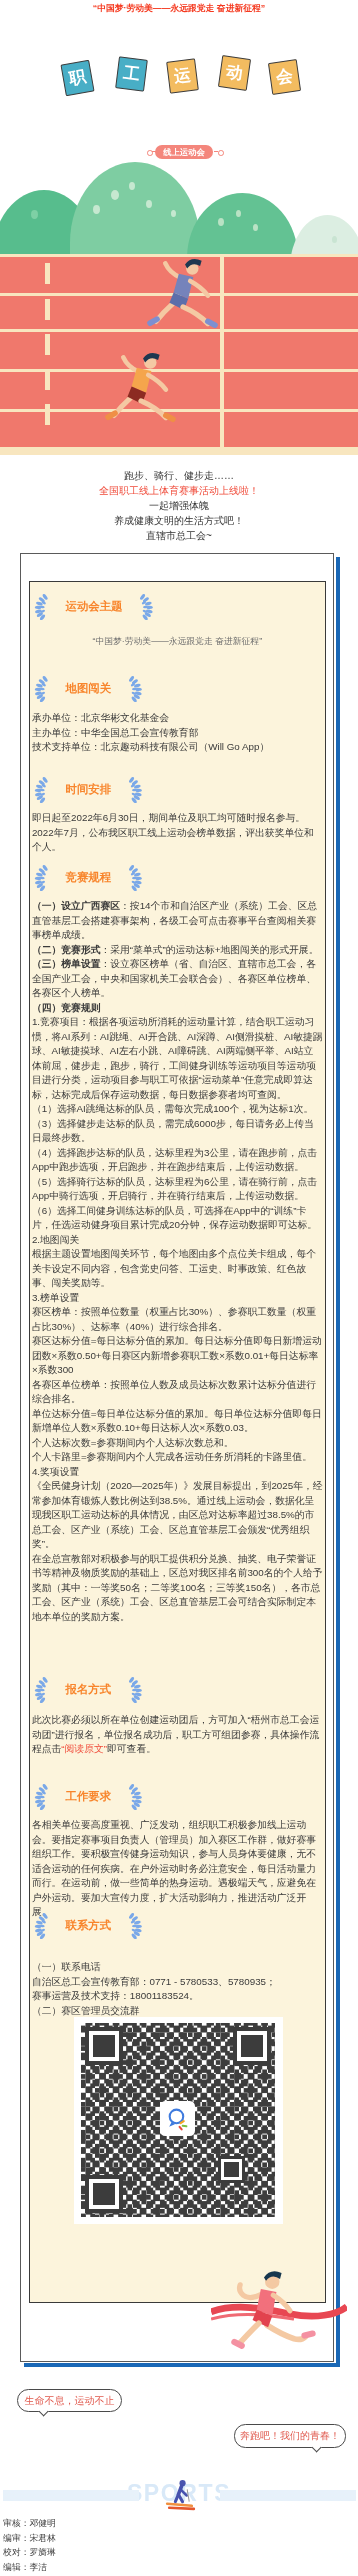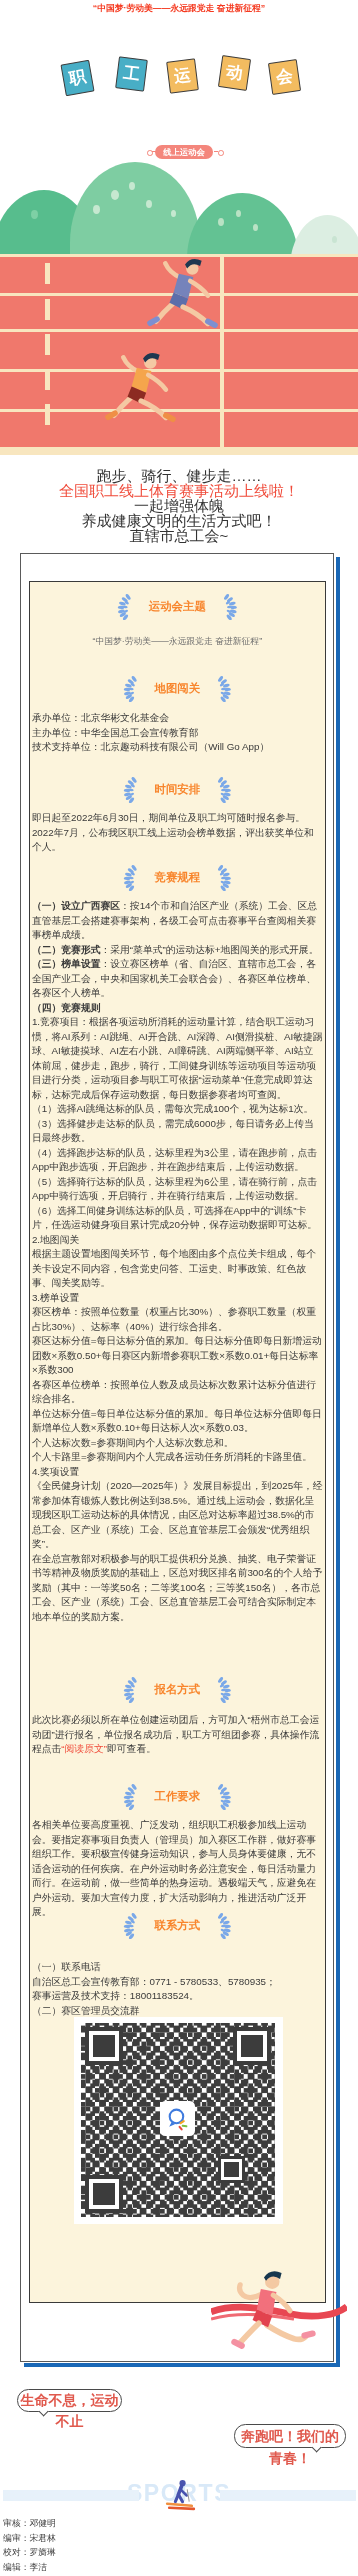--- a/index.html
+++ b/index.html
@@ -20,31 +20,31 @@
   
   #hero{top:161px;left:0;width:358px;height:294px;overflow:hidden;}
   .bush{border-radius:50% 50% 0 0;}
   .dot{border-radius:50%;}
   #track{left:0;top:93px;width:358px;height:201px;background:#f0786c;}
   .lane{left:0;width:100%;height:2.6px;background:#f8e6bf;}
   .vline{left:220px;top:0;width:4.1px;height:100%;background:#f8e6bf;}
   .dash{left:45px;width:4.7px;height:21px;background:#f8e6bf;}
   .strip{left:0;bottom:0;width:100%;height:8.3px;background:#f8e6bf;}
   
-  #intro{top:468px;left:0;width:100%;text-align:center;font-size:15px;line-height:15px;color:#333;}
+  #intro{top:468px;left:0;width:100%;text-align:center;font-size:10px;line-height:15px;color:#333;}
   #intro .red{color:#f04b3a;}
   
   #shadow-right{left:336px;top:557px;width:3.6px;height:1810px;background:#1a68b6;}
   #shadow-bottom{left:24px;top:2363px;width:316px;height:3.6px;background:#1a68b6;}
   #doc-outer{left:20px;top:553px;width:312px;height:1807px;border:1.6px solid #5a5a5a;background:#fff;}
   .sport-mark{left:0;top:2.1px;width:100%;text-align:center;font-size:23px;font-weight:bold;
               color:#d8e9f7;letter-spacing:1.6px;z-index:1;margin-top:44px;}
   #doc-inner{left:7.8px;top:27px;width:295px;height:1720px;border:1px solid #3a3a3a;background:#fcf4dc;z-index:2;}
   
-  .sec-head{left:0;width:100%;display:flex;justify-content:center;align-items:center;gap:16px;height:27px;}
+  .sec-head{left:0;width:100%;display:flex;justify-content:flex-start;align-items:center;gap:16px;height:27px;}
   .sec-title{font-size:11.4px;font-weight:bold;color:#f8852c;}
   .laurel{width:19.7px;height:26px;}
   .laurel.flip{transform:scaleX(-1);}
   
   .txt{left:2.1px;width:291px;font-size:9.8px;line-height:14.5px;color:#3a3a3a;}
   .txt.center{text-align:center;left:0;width:100%;}
   .theme-text{color:#6f6f6f;font-size:8.8px;}
   .rp{margin:0;}
   .rp b{font-weight:bold;}
   .link-red{color:#f04b3a;cursor:pointer;}
@@ -54,21 +54,21 @@
      background:
        repeating-conic-gradient(#3d3d3d 0% 25%, transparent 0% 50%) 0px 0px/9.3px 9.3px,
        repeating-conic-gradient(#3d3d3d 0% 25%, transparent 0% 50%) 4.7px 2.6px/13.5px 13.5px,
        #fff;}
   .finder{border:4.7px solid #3c3c3c;background:#fff;}
   .finder>div{position:absolute;left:4.1px;top:4.1px;right:4.1px;bottom:4.1px;background:#3c3c3c;}
   #qr-logo{left:79px;top:78px;width:35px;height:35px;background:#fff;border-radius:5.2px;
            display:flex;align-items:center;justify-content:center;}
   
   .bubble{border:1px solid #4a4a4a;border-radius:11.4px;background:#fff;color:#e0594d;
-          font-size:14px;font-weight:bold;text-align:center;}
+          font-size:10px;font-weight:normal;text-align:center;}
   .bubble::after{content:"";position:absolute;bottom:-4.1px;width:6.2px;height:6.2px;background:#fff;
           border-right:1px solid #4a4a4a;border-bottom:1px solid #4a4a4a;transform:rotate(45deg);}
   #bubble-left{left:17px;top:2389px;width:103px;height:21px;line-height:21px;}
   #bubble-left::after{left:22px;}
   #bubble-right{left:234px;top:2424px;width:110px;height:22px;line-height:22px;}
   #bubble-right::after{left:78px;}
   .sports-mark{left:0;top:2480px;width:100%;text-align:center;font-size:23px;font-weight:bold;
                color:#d9e9f8;letter-spacing:1.6px;}
   .sports-bar{top:2490px;width:136px;height:11px;background:#e7f1fa;}
   #credits{left:3.1px;top:2516px;font-size:8.8px;line-height:14.5px;color:#3f3f3f;}

